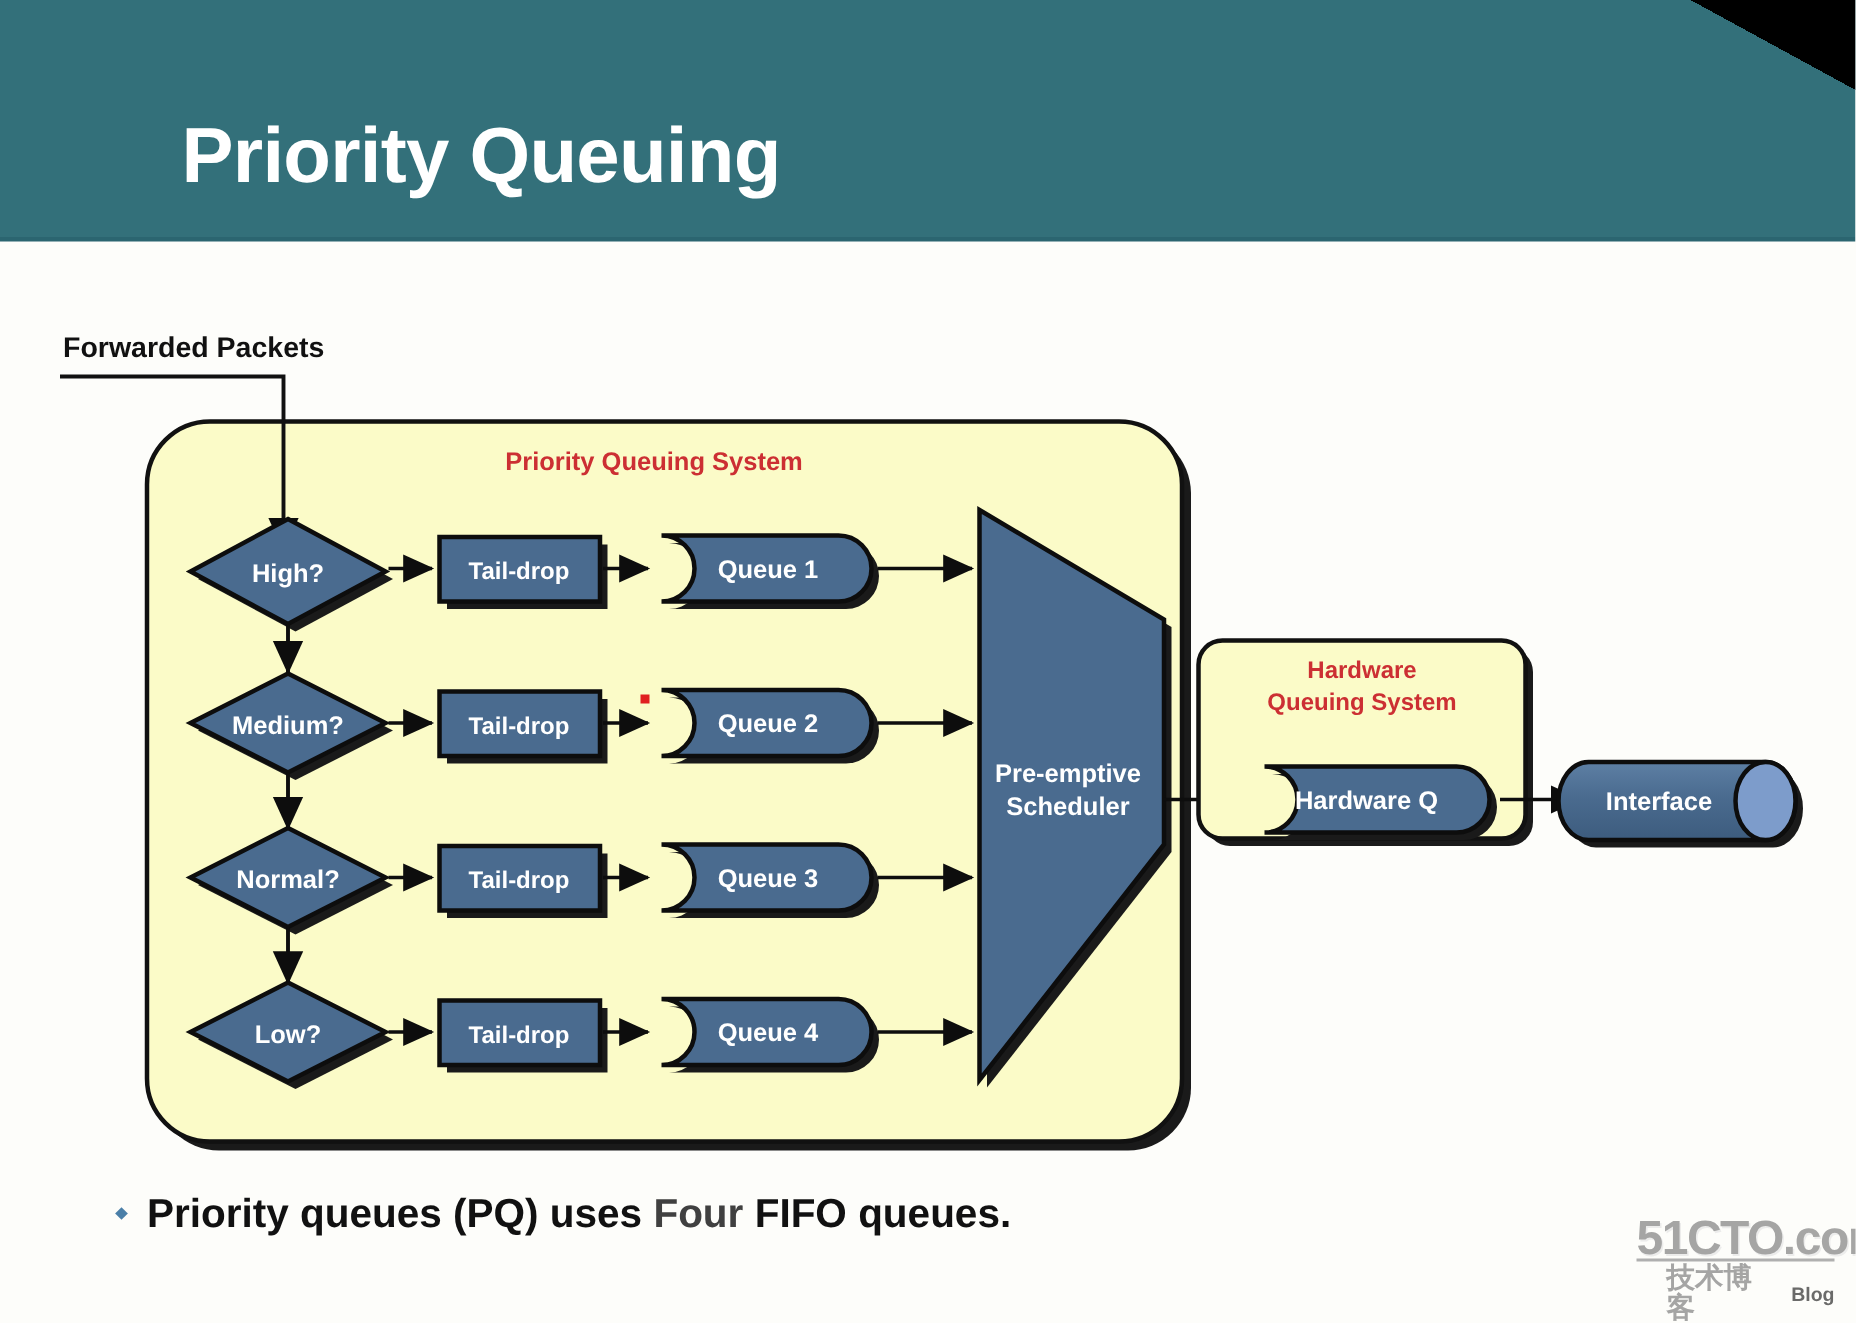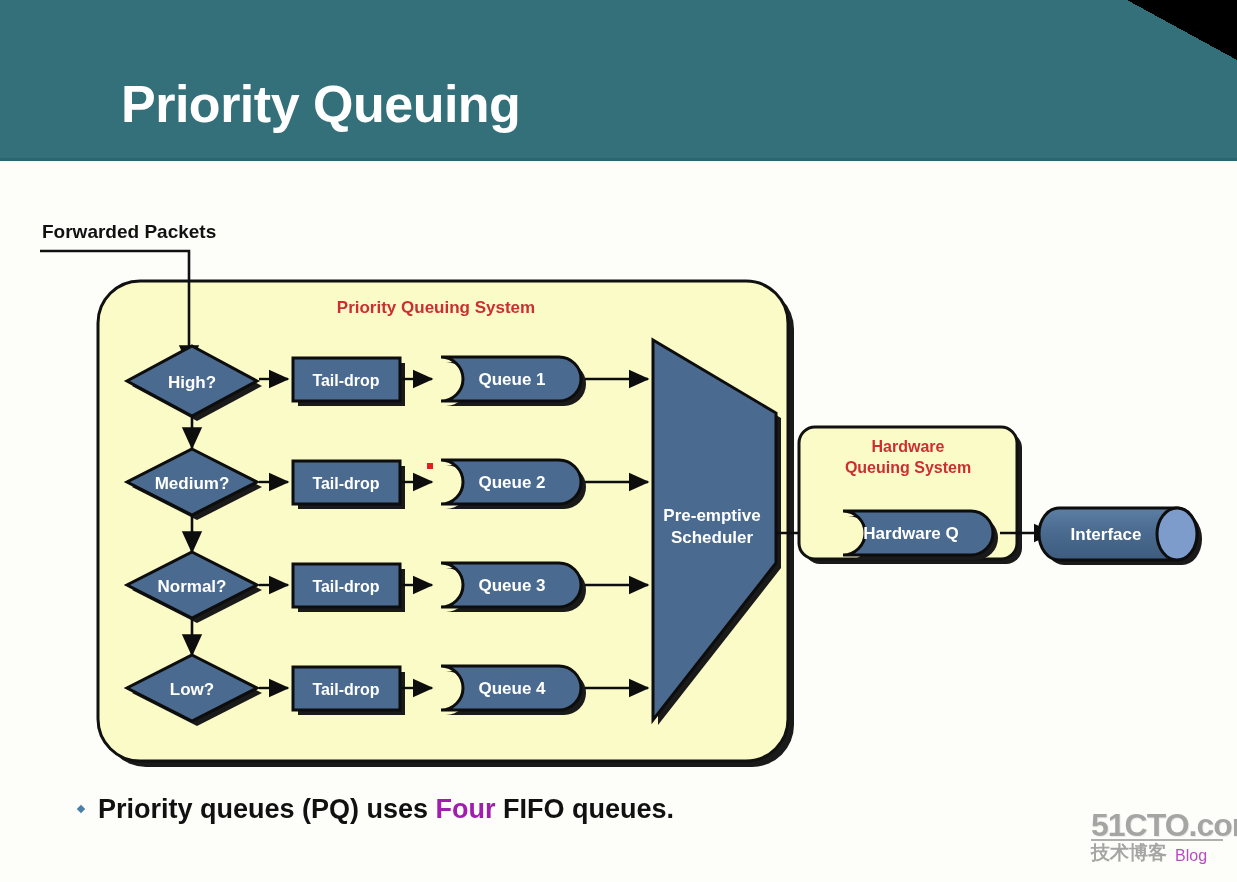--- a/index.html
+++ b/index.html
@@ -38,35 +38,35 @@
     position:absolute;left:78px;top:788px;width:900px;height:42px;
     display:flex;align-items:center;gap:14px;
   }
   .bullet-dot{
     width:6px;height:6px;background:#4a7fa8;flex:none;
     transform:rotate(45deg);
   }
   .bullet-text{
     font-size:27px;font-weight:bold;color:#111;white-space:nowrap;
   }
-  .bullet-text .hl{color:#a21caf;}
+  .bullet-text .hl{color:#404040;}
 
   
   .watermark{
     position:absolute;right:14px;bottom:14px;width:132px;height:56px;
     opacity:.78;user-select:none;
   }
   .wm-top{
     font-size:32px;font-weight:bold;letter-spacing:-1px;color:#8d8d8d;
     line-height:26px;text-shadow:1px 1px 0 #e8e8e8;
   }
   .wm-rule{height:2px;background:#9a9a9a;margin:1px 0 2px 0;}
-  .wm-bot{display:flex;align-items:flex-end;gap:8px;}
+  .wm-bot{display:flex;align-items:center;gap:8px;margin-left:20px;}
   .wm-cn{font-size:19px;font-weight:bold;color:#8d8d8d;line-height:20px;}
-  .wm-blog{font-size:16px;font-weight:normal;color:#a21caf;line-height:14px;}
+  .wm-blog{font-size:13px;font-weight:bold;color:#404040;line-height:14px;}
   .edge-ghost{
     position:absolute;left:84px;bottom:0px;font-size:11px;color:#e2e2e2;
     white-space:nowrap;letter-spacing:6px;
   }
 </style>
 </head>
 <body>
 
 <div id="slide">
 

